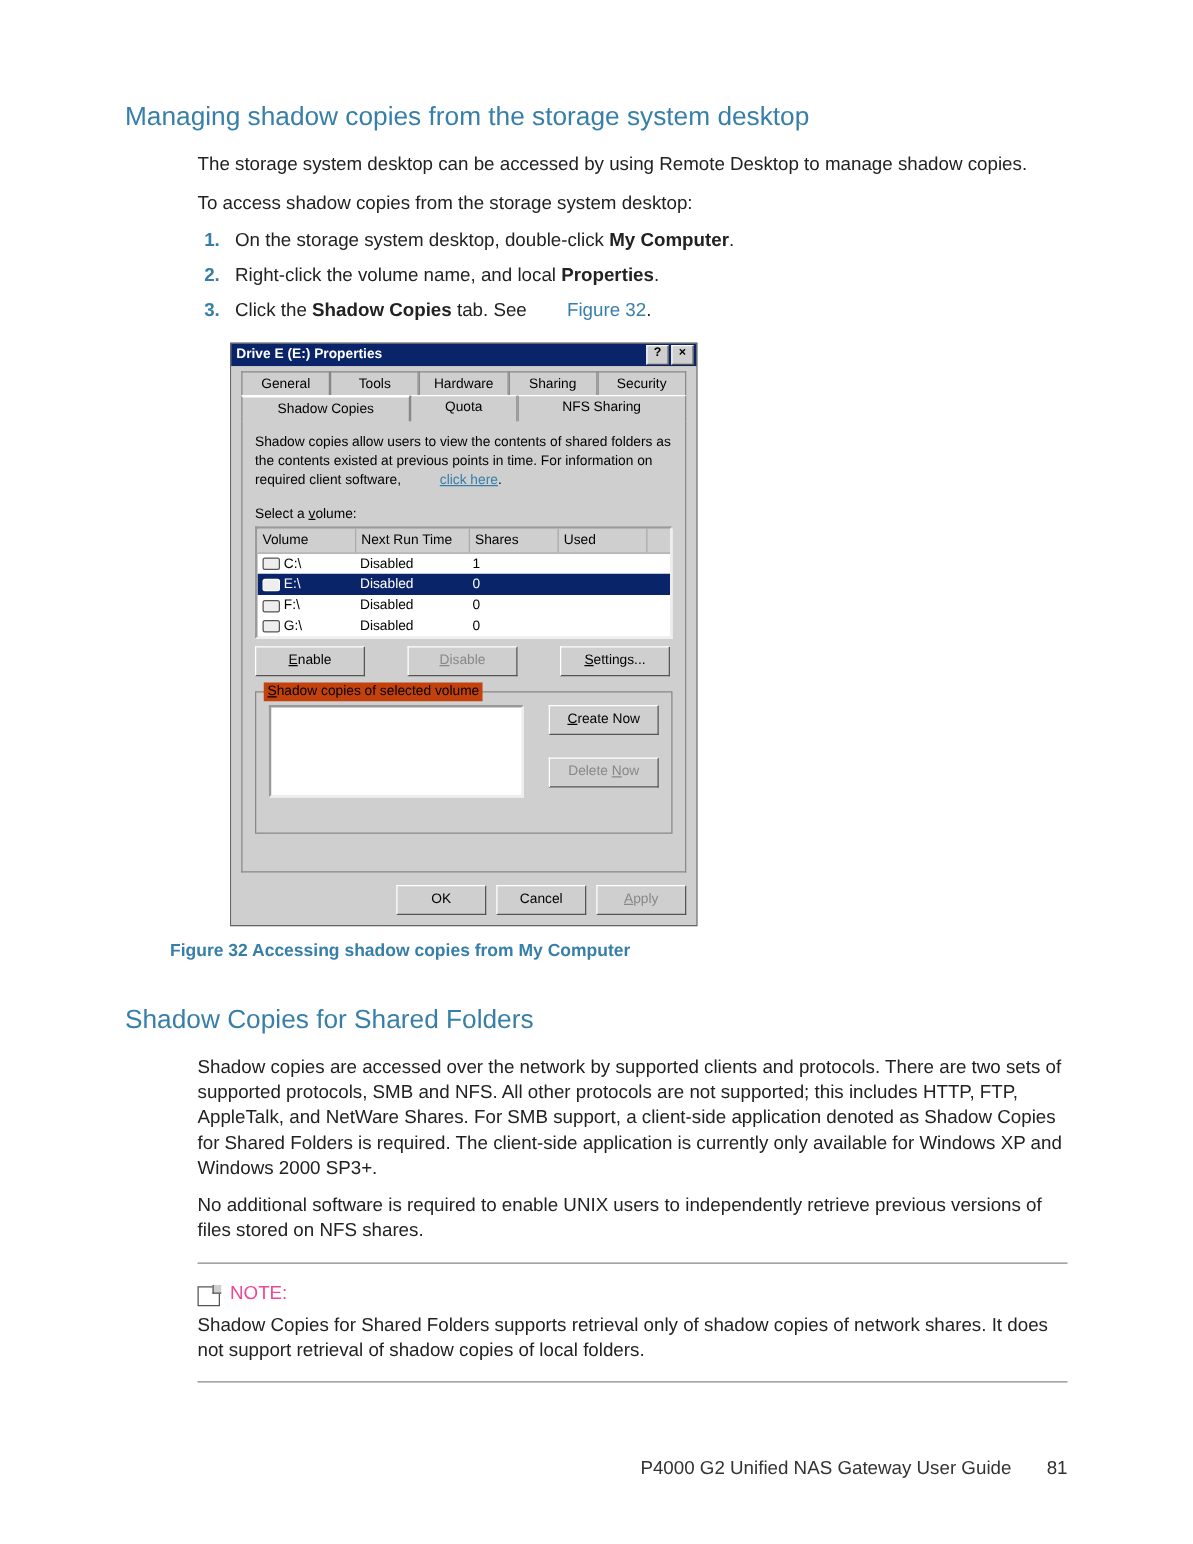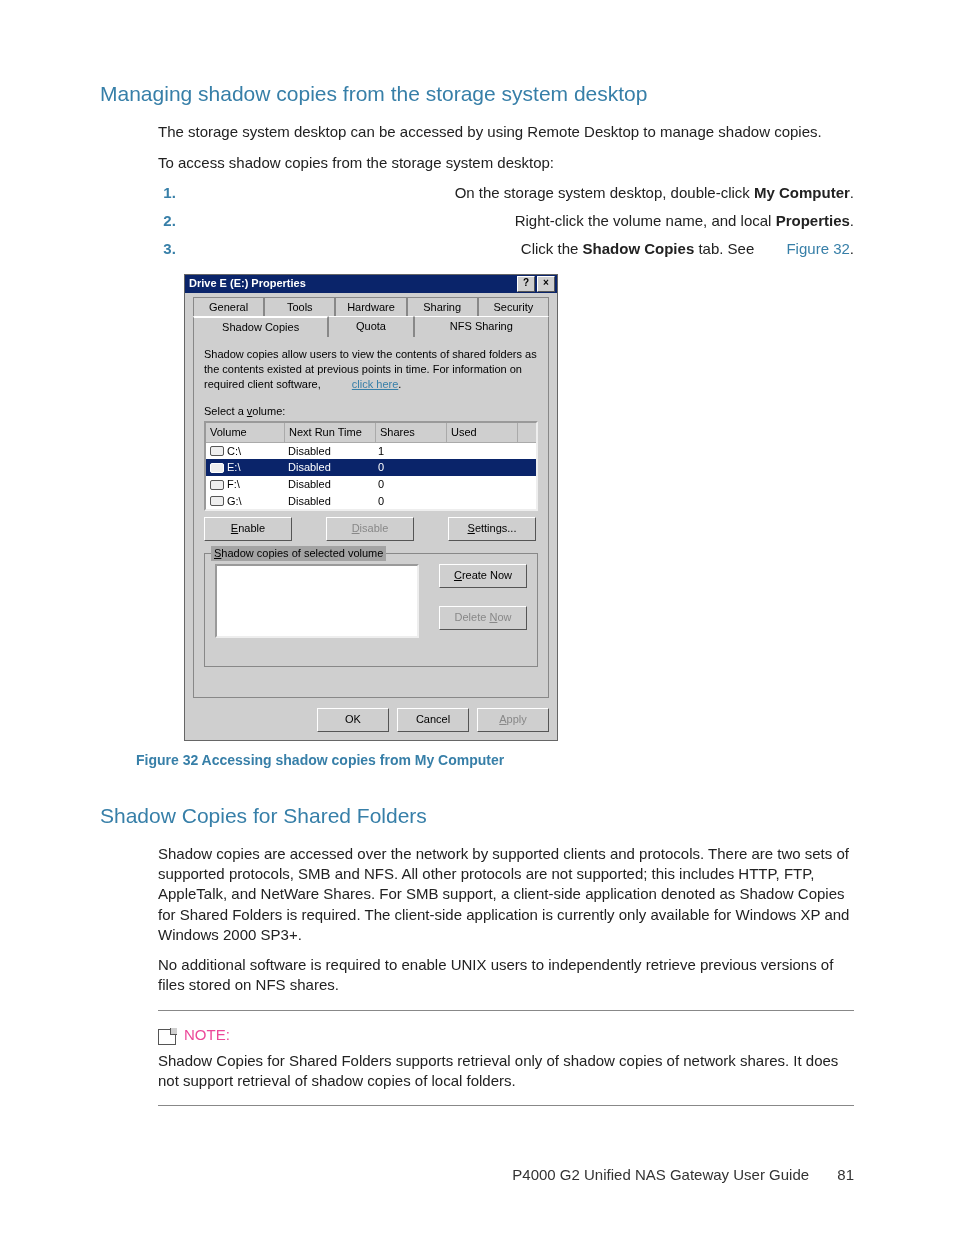--- a/index.html
+++ b/index.html
@@ -25,21 +25,20 @@
     color: #377fa8;
     margin: 0 0 14px 0;
   }
   .body-indent {
     margin-left: 58px;
   }
   p { margin: 0 0 10px 0; }
   ol.steps {
     margin: 6px 0 14px 0;
     padding-left: 22px;
-    text-align: right;
   }
   ol.steps li {
     margin-bottom: 8px;
     padding-left: 8px;
   }
   ol.steps li::marker {
     color: #377fa8;
     font-weight: bold;
   }
   b { font-weight: bold; }
@@ -173,21 +172,21 @@
   .groupbox {
     border: 1px solid #888;
     margin-top: 12px;
     padding: 10px;
     height: 92px;
     position: relative;
   }
   .groupbox-legend {
     position: absolute;
     top: -8px; left: 6px;
-    background: #a3a3a3;
+    background: #c2410c;
     padding: 0 3px;
     font-size: 11px;
   }
   .groupbox .sublist {
     border: 2px inset #eee;
     background: #fff;
     width: 200px;
     height: 70px;
     float: left;
   }

